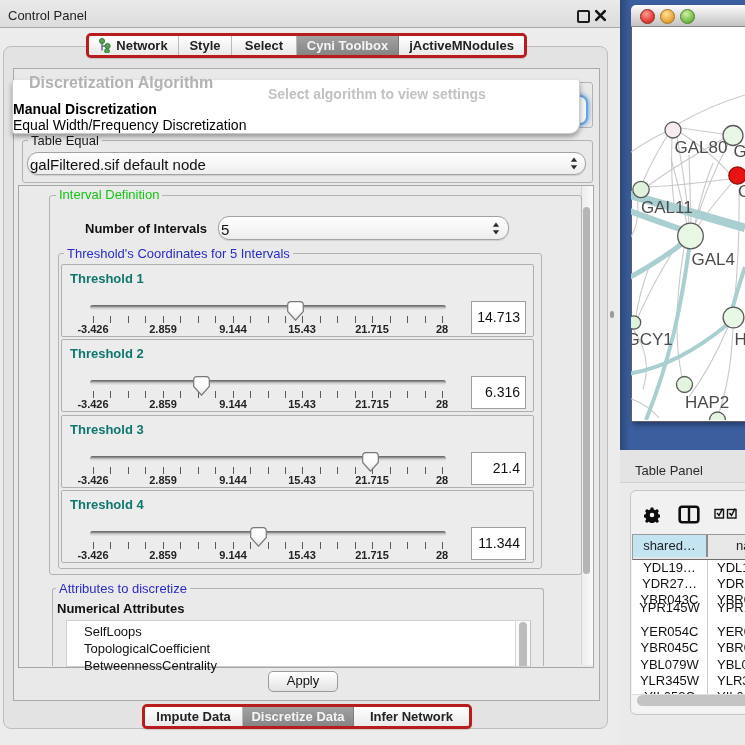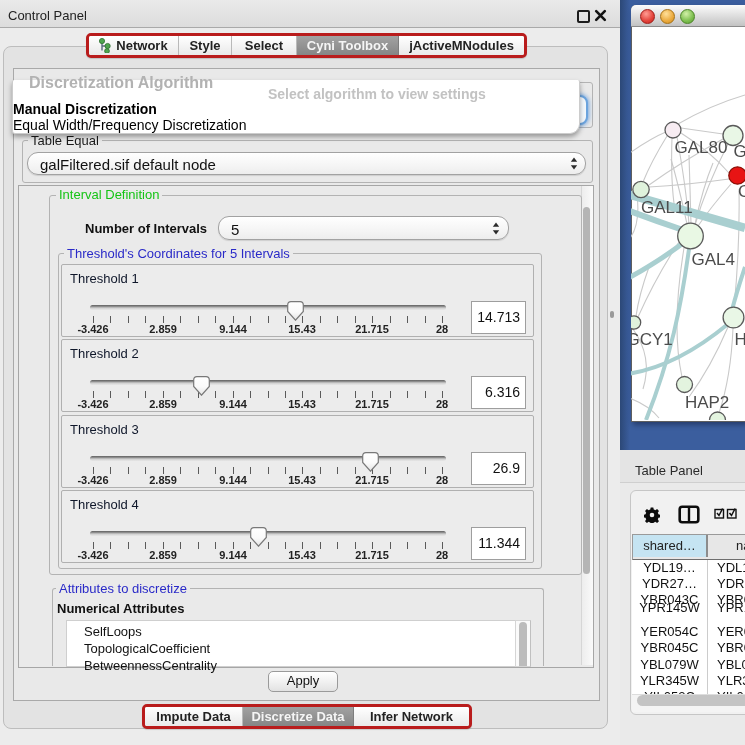--- a/index.html
+++ b/index.html
@@ -28,30 +28,30 @@
   #outer{left:3px;top:46px;width:603px;height:681px;background:#e3e3e3;
     border:1px solid #bdbdbd;border-radius:8px;}
   #inner{left:13px;top:68px;width:585px;height:631px;background:#e9e9e9;
     border:1px solid #a9a9a9;}
   .group{border:1px solid #b3b3b3;border-radius:3px;}
   .gtitle{position:absolute;font-size:13px;background:#e9e9e9;padding:0 3px;line-height:13px;}
   
   .combo{background:linear-gradient(180deg,#ffffff,#f3f3f3 70%,#ededed);
     border:1px solid #a2a2a2;border-radius:11px;
     box-shadow:0 1px 1px rgba(0,0,0,0.12);}
-  .combo .ctext{position:absolute;left:12px;top:3px;font-size:15px;color:#111;}
+  .combo .ctext{position:absolute;left:2px;top:3px;font-size:15px;color:#111;}
   
   #scrollpane{left:18px;top:185px;width:574px;height:481px;border:1px solid #a6a6a6;
     background:#eaeaea;}
   #vsbtrack{left:581px;top:186px;width:11px;height:479px;background:linear-gradient(90deg,#ededed,#fafafa);
     border-left:1px solid #d6d6d6;}
   #vsbthumb{left:583px;top:207px;width:7px;height:367px;background:#b5b5b5;border-radius:4px;}
   
   .throw{left:61px;width:471px;height:71px;background:#ececec;border:1px solid #b0b0b0;border-radius:2px;}
-  .thtitle{position:absolute;left:8px;top:6px;font-size:13px;font-weight:400;color:#0f172a;}
+  .thtitle{position:absolute;left:8px;top:6px;font-size:13px;font-weight:700;color:#0f766e;}
   .track{position:absolute;left:28px;top:40px;width:356px;height:5px;border-radius:3px;
     background:linear-gradient(180deg,#5f5f5f 0%,#8d8d8d 30%,#cfcfcf 60%,#e8e8e8 100%);}
   .vbox{position:absolute;left:409px;top:36px;width:48px;height:31px;background:#fff;
     border:1px solid #9e9e9e;font-size:14px;color:#111;text-align:right;line-height:31px;padding-right:5px;}
   .tlabel{position:absolute;top:58px;font-size:11px;font-weight:700;color:#222;transform:translateX(-50%);}
   
   .litem{position:absolute;left:17px;font-size:13px;color:#111;}
   .tickband{position:absolute;left:31px;top:51px;width:351px;height:7px;
     background:repeating-linear-gradient(90deg,#5a5a5a 0 1px,transparent 1px 17.45px);}
   .thumb{position:absolute;top:36px;}
@@ -189,21 +189,21 @@
   <div class="tickband"></div>
   <div class="tlabel" style="left:31px;">-3.426</div>
     <div class="tlabel" style="left:101px;">2.859</div>
   <div class="tlabel" style="left:171px;">9.144</div>
     <div class="tlabel" style="left:240px;">15.43</div>
   <div class="tlabel" style="left:310px;">21.715</div>
     <div class="tlabel" style="left:380px;">28</div>
   <svg class="thumb" style="left:300px;" width="17" height="20" viewBox="0 0 17 20">
     <path d="M4 0.7 H13 Q16.3 0.7 16.3 4 V10.5 L8.5 19.2 L0.7 10.5 V4 Q0.7 0.7 4 0.7 Z" fill="url(#thg1)" stroke="#787878" stroke-width="1.2"></path>
   </svg>
-  <div class="vbox">26.9</div>
+  <div class="vbox">21.4</div>
 </div>
 <div class="abs throw" style="top:490px;">
   <div class="thtitle">Threshold 4</div>
   <div class="track"></div>
   <div class="tickband"></div>
   <div class="tlabel" style="left:31px;">-3.426</div>
     <div class="tlabel" style="left:101px;">2.859</div>
   <div class="tlabel" style="left:171px;">9.144</div>
     <div class="tlabel" style="left:240px;">15.43</div>
   <div class="tlabel" style="left:310px;">21.715</div>

